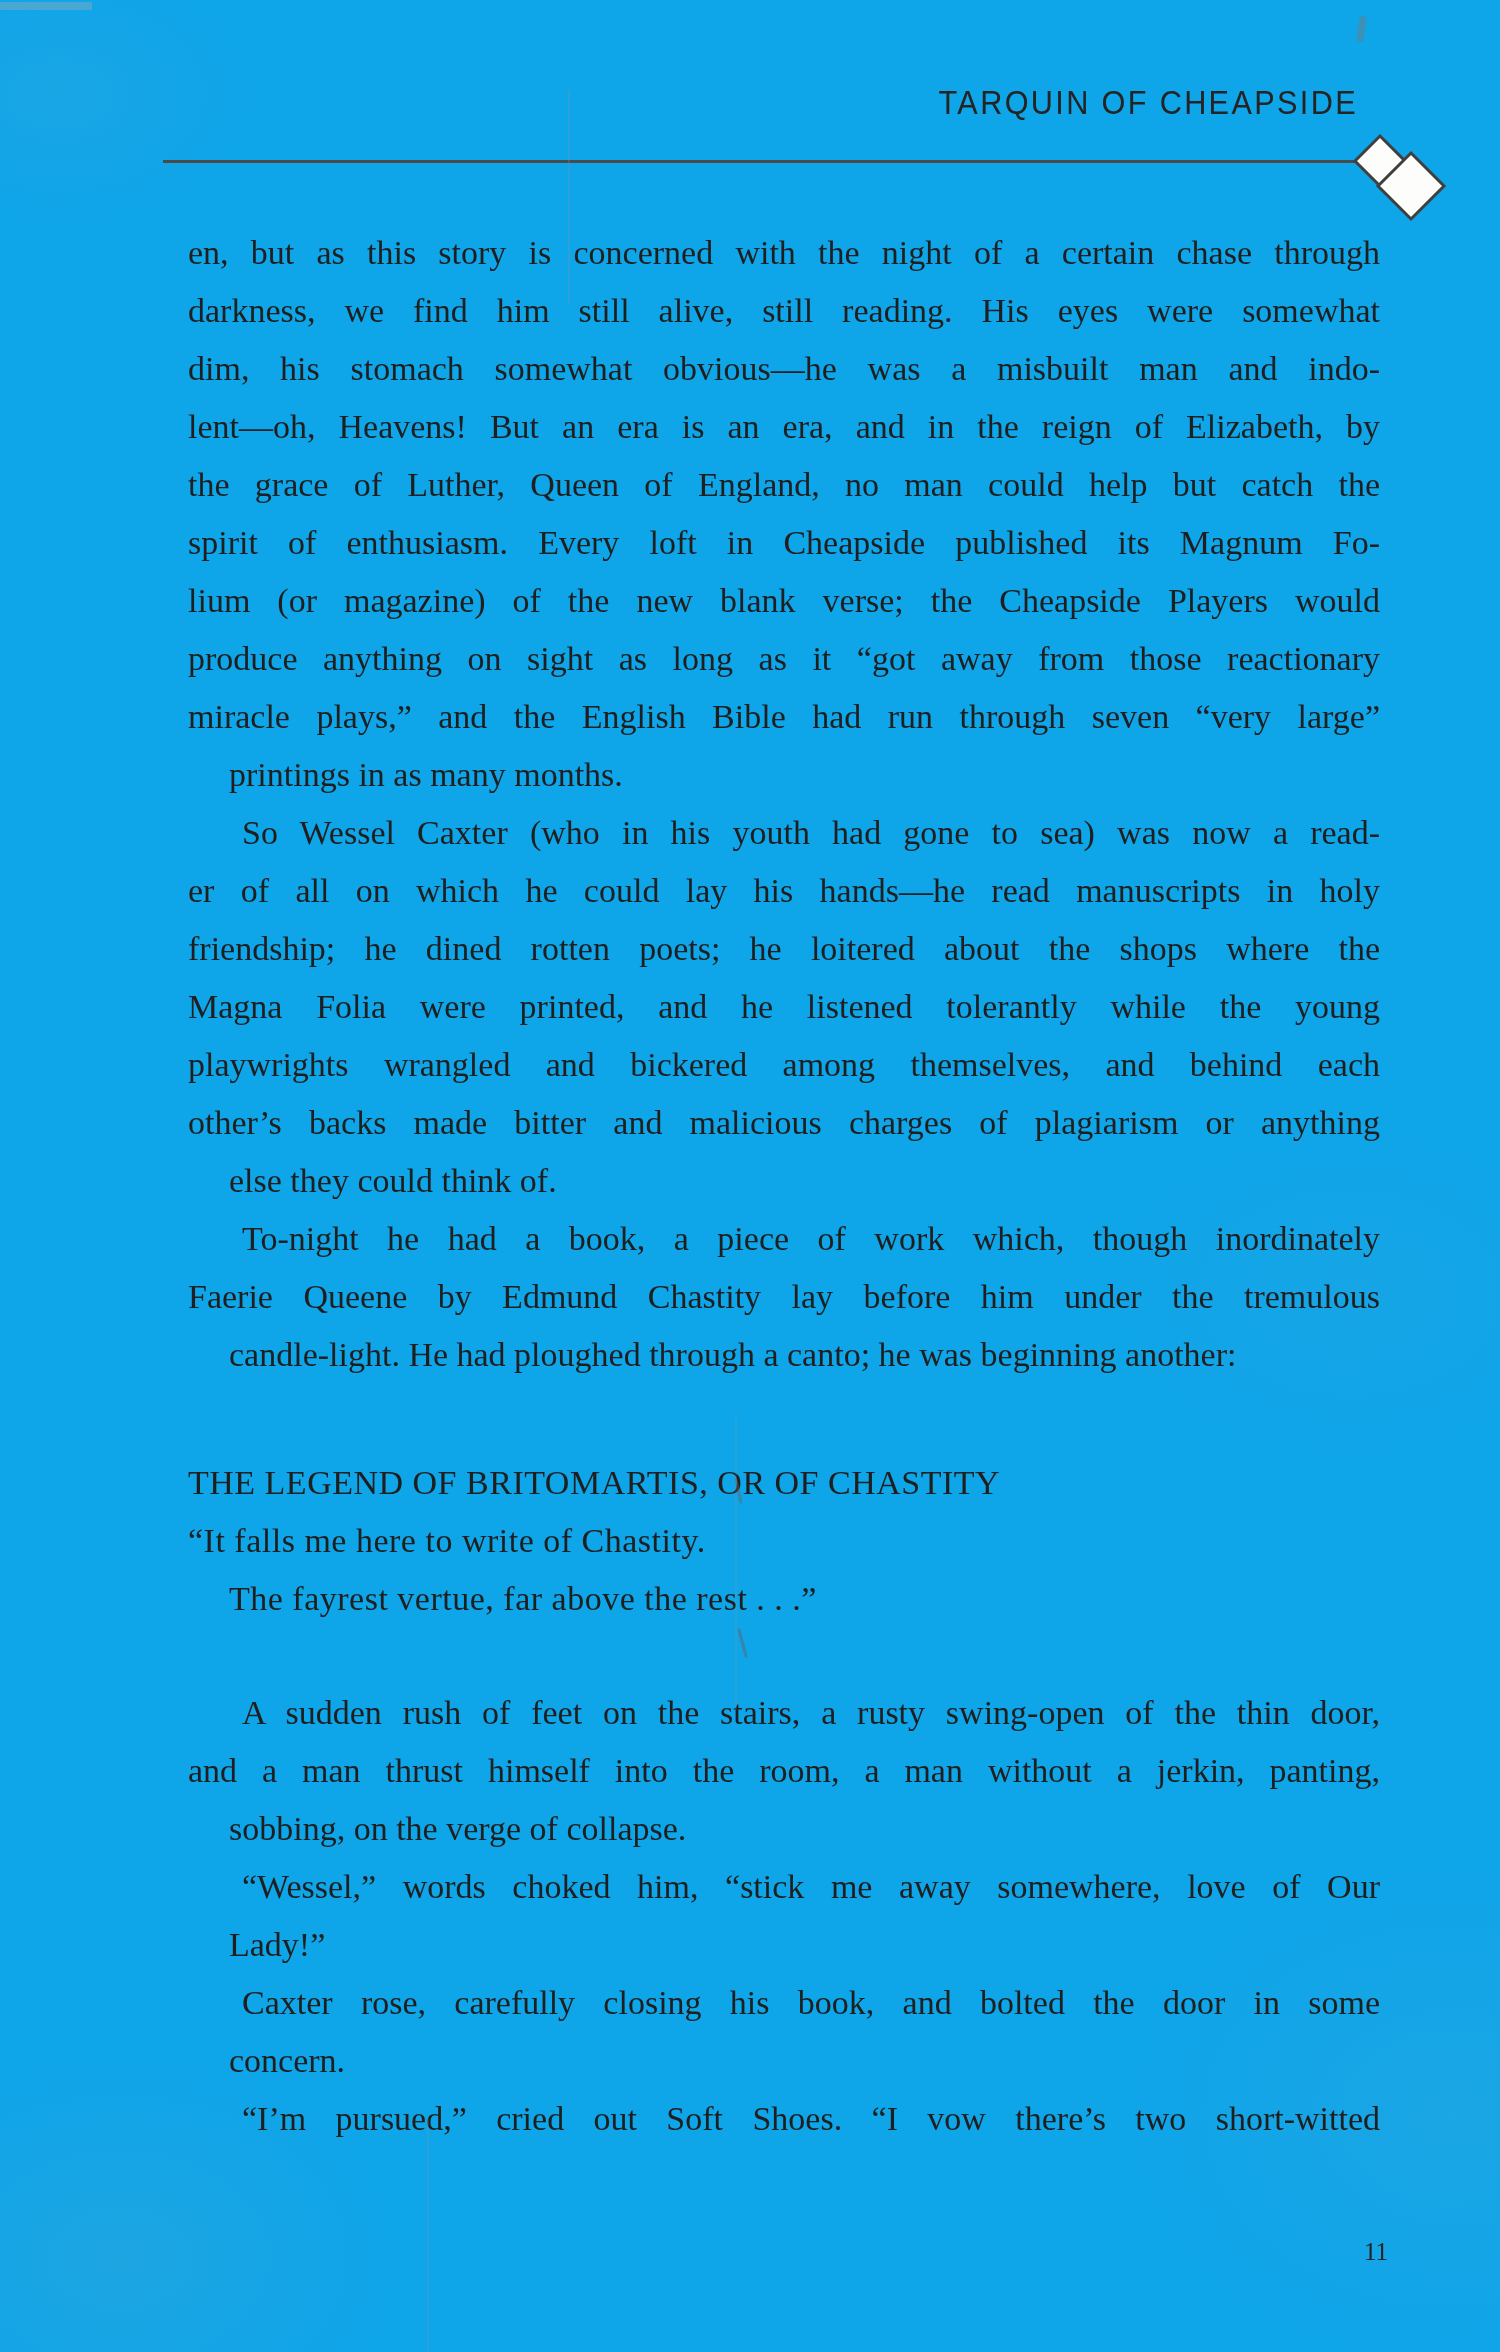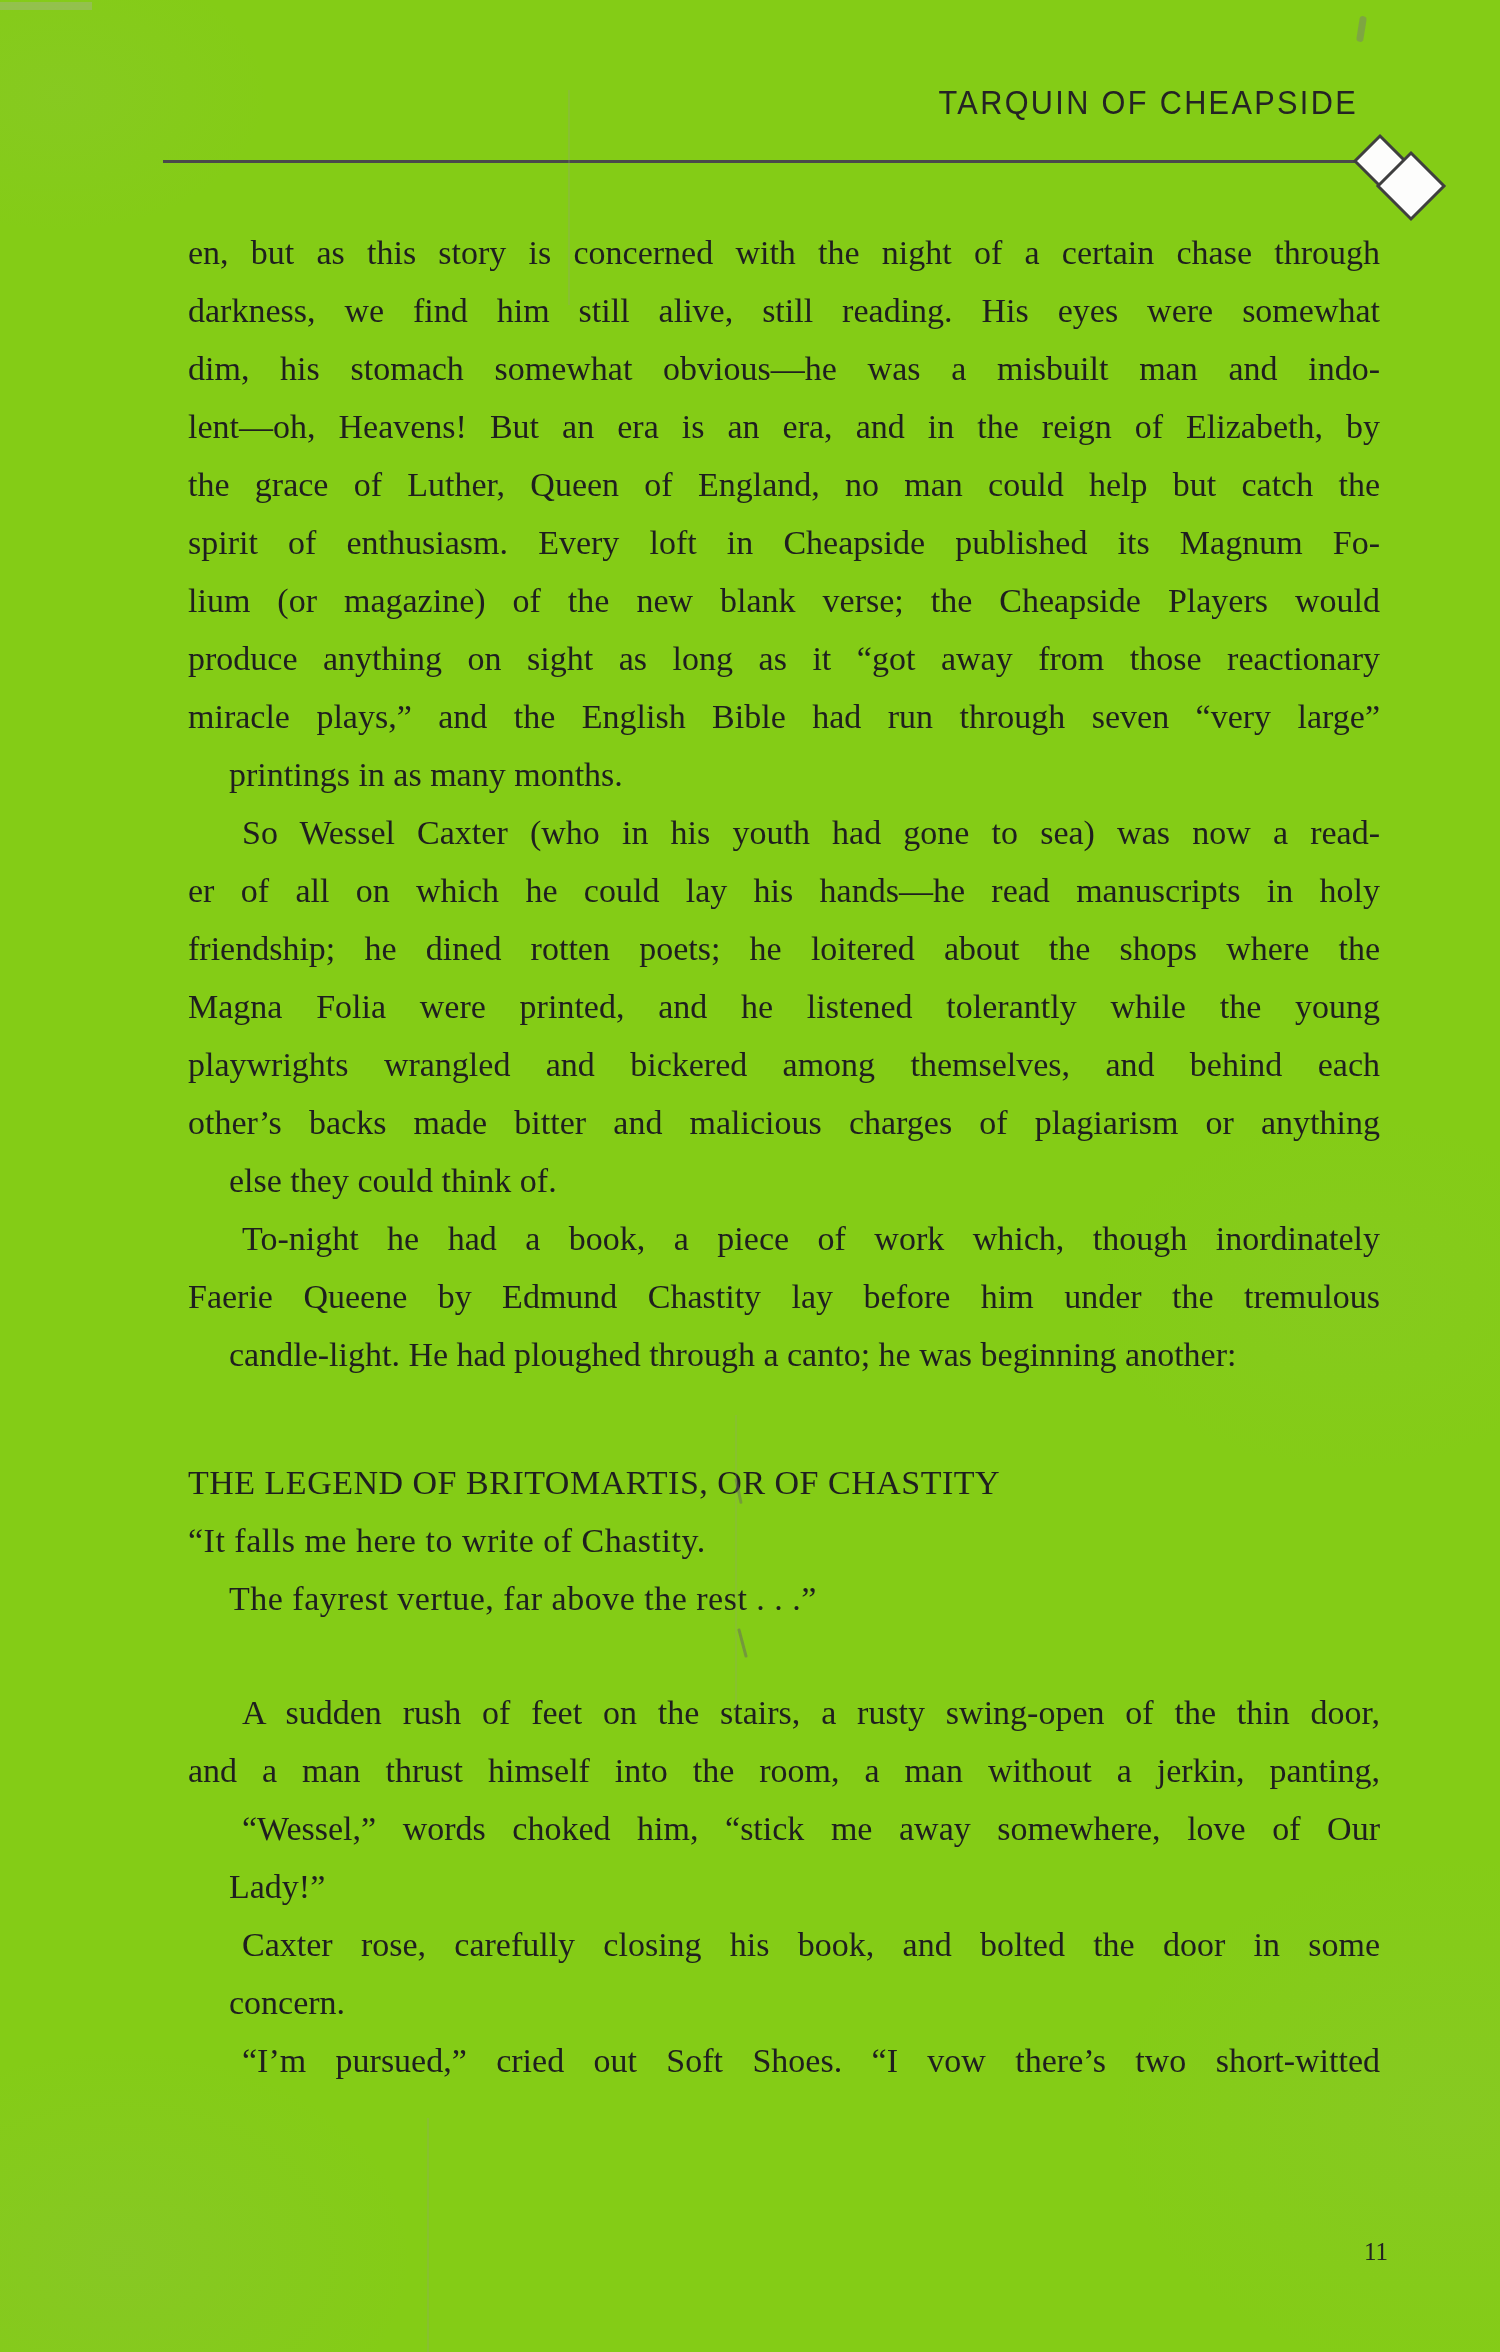--- a/index.html
+++ b/index.html
@@ -1,20 +1,20 @@
 <!DOCTYPE html>
 <html><head>
 <meta charset="utf-8">
 <style>
   html, body { margin: 0; padding: 0; background: #e9e9e9; }
   .page {
     position: relative;
     width: 1500px;
     height: 2352px;
-    background: #84cc16;
+    background: #0ea5e9;
     overflow: hidden;
     font-family: "Liberation Serif", serif;
     color: #1f1f1f;
   }
   
   .page::before {
     content: "";
     position: absolute; inset: 0;
     background:
       radial-gradient(420px 300px at 8% 96%, rgba(160,160,160,0.10), rgba(160,160,160,0) 70%),
@@ -131,20 +131,21 @@
         <div class="line last">candle-light. He had ploughed through a canto; he was beginning another:</div>
       </div>
       <div class="para verse">
         <div class="line verse">THE LEGEND OF BRITOMARTIS, OR OF CHASTITY</div>
         <div class="line verse">“It falls me here to write of Chastity.</div>
         <div class="line verse last">The fayrest vertue, far above the rest . . .”</div>
       </div>
       <div class="para">
         <div class="line indent">A sudden rush of feet on the stairs, a rusty swing-open of the thin door,</div>
         <div class="line">and a man thrust himself into the room, a man without a jerkin, panting,</div>
+        <div class="line last">sobbing, on the verge of collapse.</div>
       </div>
       <div class="para">
         <div class="line indent">“Wessel,” words choked him, “stick me away somewhere, love of Our</div>
         <div class="line last">Lady!”</div>
       </div>
       <div class="para">
         <div class="line indent">Caxter rose, carefully closing his book, and bolted the door in some</div>
         <div class="line last">concern.</div>
       </div>
       <div class="para">

